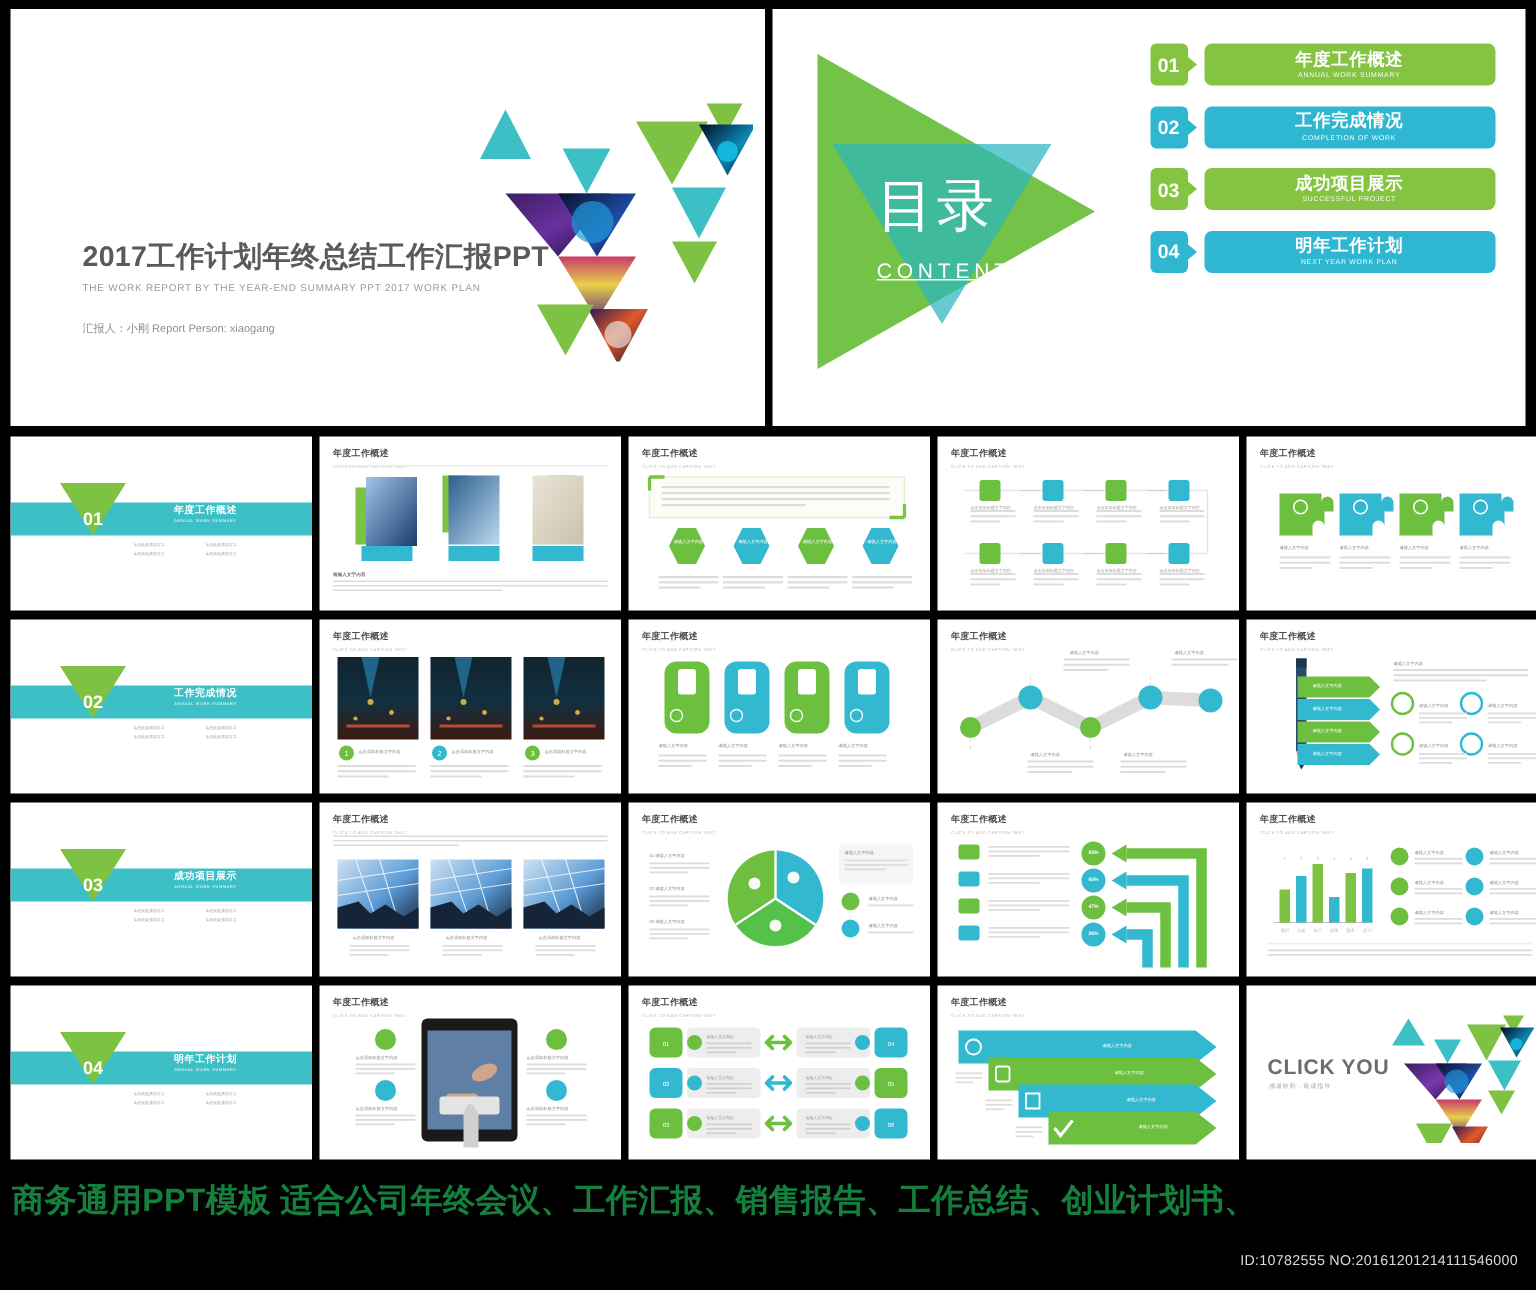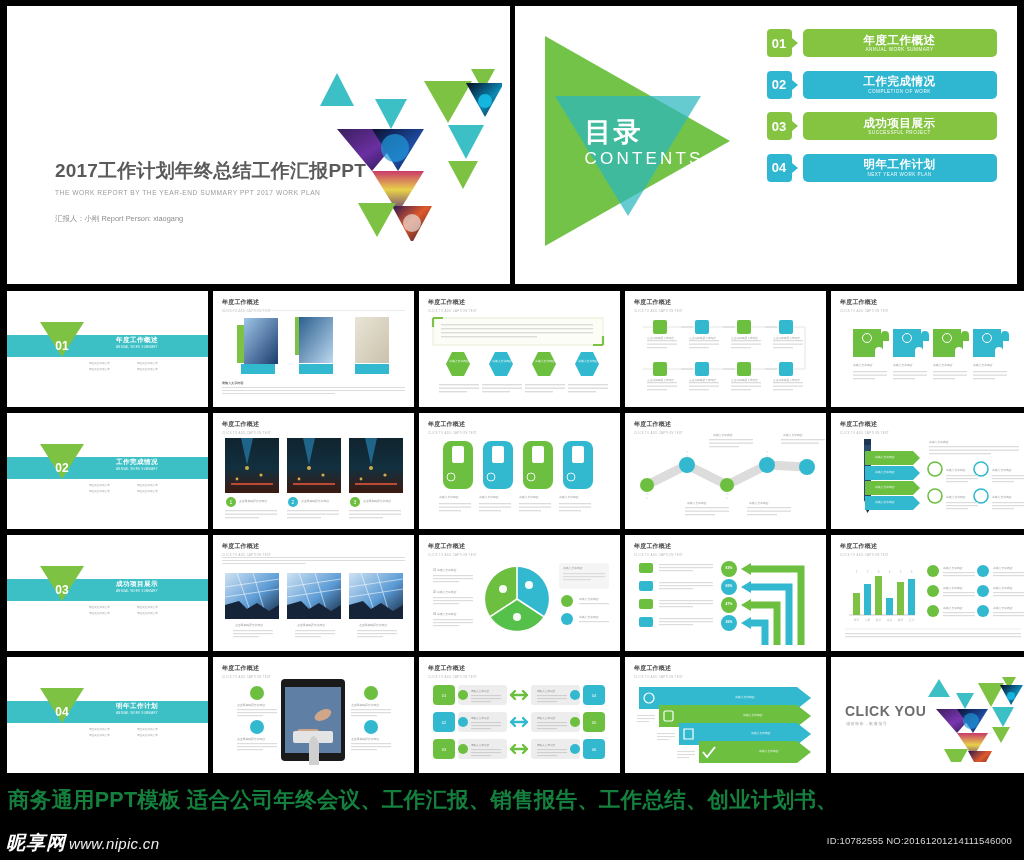--- a/index.html
+++ b/index.html
@@ -43,22 +43,22 @@
     border-left:185px solid #73c348;
   }
   .teal-tri {
     position:absolute; left:14px; top:62px;
     width:0; height:0;
     border-left:73px solid transparent;
     border-right:73px solid transparent;
     border-top:120px solid rgba(43,183,190,.72);
   }
   .contents-label { position:absolute; left:44px; top:85px; color:#fff; text-align:left; }
-  .contents-cn { font-size:27px; font-weight:bold; letter-spacing:2px; line-height:1; }
-  .contents-en { font-size:17px; letter-spacing:3.2px; margin-top:3px; }
+  .contents-cn { font-size:38px; font-weight:normal; letter-spacing:2px; line-height:1; }
+  .contents-en { font-size:14px; letter-spacing:3.2px; margin-top:15px;text-decoration:underline; }
 
   .toc-list { position:absolute; left:252px; top:23px; width:230px; }
   .toc-row { display:flex; align-items:center; margin-bottom:13.5px; }
   .toc-num {
     width:25px; height:28px; border-radius:4px; color:#fff;
     font-size:13px; font-weight:bold; display:flex; align-items:center;
     justify-content:center; position:relative; flex:none;
   }
   .toc-num:after {
     content:""; position:absolute; right:-6px; top:50%; transform:translateY(-50%);
@@ -1099,17 +1099,13 @@
       </svg>
     </div>
   </div>
 </div>
 
 <div class="banner">
   <div class="banner-text">
     <div>商务通用PPT模板  适合公司年终会议、工作汇报、销售报告、工作总结、创业计划书、</div>
   </div>
   <div class="banner-id">ID:10782555 NO:20161201214111546000</div>
-  <div class="wm">
-    <span class="wm-cn">昵享网</span>
-    <span class="wm-en">www.nipic.cn</span>
-  </div>
 </div>
 
 </body></html>

